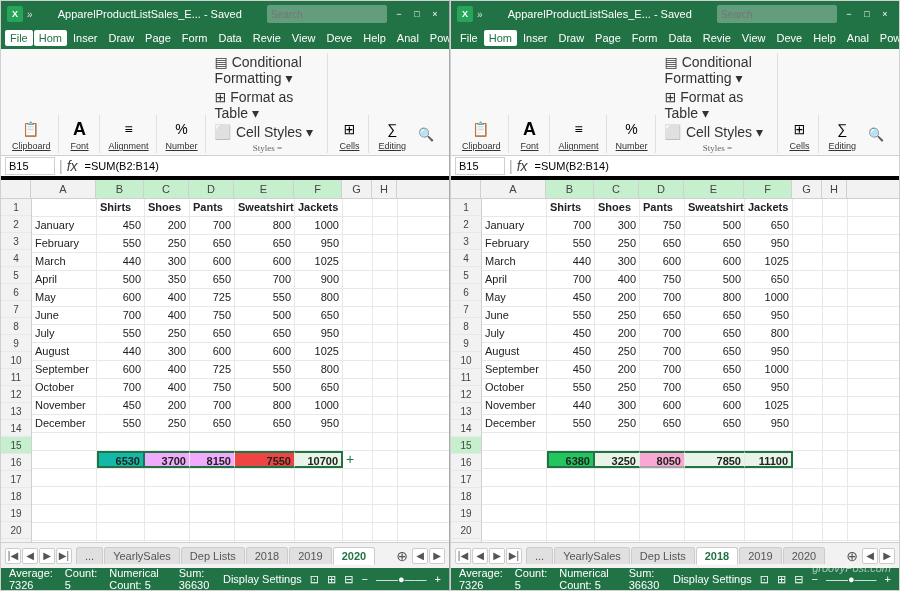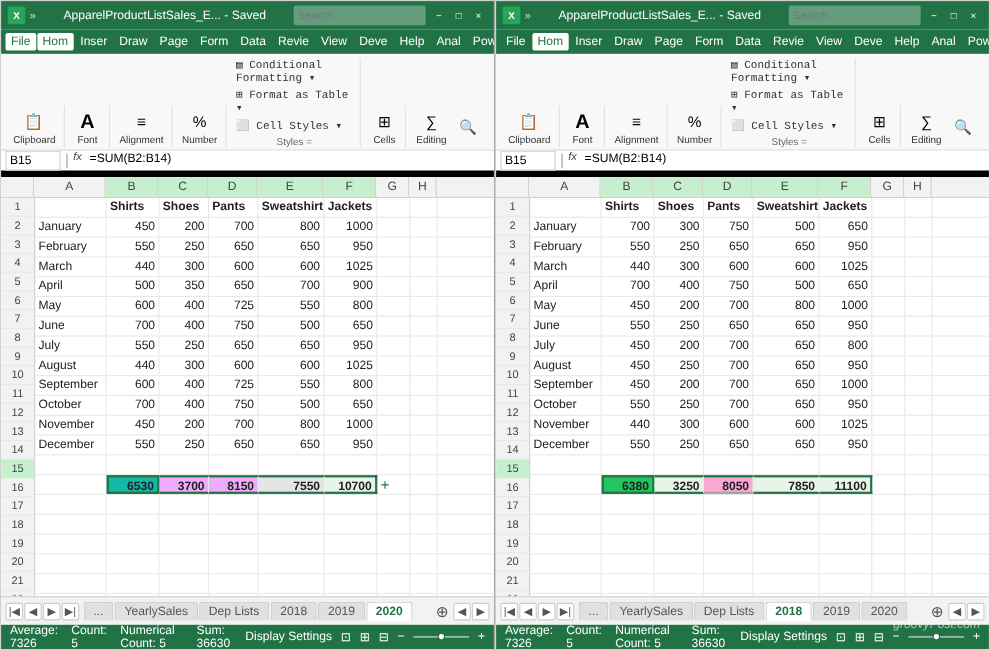--- a/index.html
+++ b/index.html
@@ -22,29 +22,29 @@
     .menu-bar { background: #217346; color: white; height: 22px; display: flex; align-items: center; padding: 0 4px; gap: 1px; }
     .menu-item { padding: 2px 5px; font-size: 11px; cursor: pointer; border-radius: 2px; color: white; }
     .menu-item.active { background: white; color: #217346; }
     
     
     .ribbon { background: #f8f8f8; border-bottom: 1px solid #d0d0d0; padding: 4px 4px 2px; }
     .ribbon-groups { display: flex; gap: 2px; align-items: flex-end; }
     .ribbon-group { display: flex; flex-direction: column; align-items: center; border-right: 1px solid #e0e0e0; padding: 0 4px; }
     .ribbon-group:last-child { border-right: none; }
     .ribbon-group-items { display: flex; gap: 2px; align-items: center; }
-    .ribbon-group-label { font-size: 9px; color: #666; margin-top: 2px; text-align: center; }
+    .ribbon-group-label { font-size: 9px; color: #666; margin-top: 2px; text-align: center; font-family: Liberation Serif, serif; }
     .ribbon-btn { display: flex; flex-direction: column; align-items: center; padding: 2px 3px; cursor: pointer; border-radius: 2px; min-width: 30px; }
     .ribbon-icon { width: 24px; height: 24px; display: flex; align-items: center; justify-content: center; font-size: 14px; }
-    .ribbon-btn-label { font-size: 9px; color: #333; }
+    .ribbon-btn-label { font-size: 9px; color: #333; text-decoration: underline; }
     .ribbon-small-btns { display: flex; flex-direction: column; gap: 1px; }
-    .ribbon-small-btn { display: flex; align-items: center; gap: 2px; padding: 1px 3px; cursor: pointer; border-radius: 2px; font-size: 10px; color: #333; font-family: Liberation Mono, monospace; }
+    .ribbon-small-btn { display: flex; align-items: center; gap: 2px; padding: 1px 3px; cursor: pointer; border-radius: 2px; font-size: 14px; color: #333; }
     .name-box { width: 50px; border: 1px solid #d0d0d0; padding: 1px 3px; font-size: 11px; height: 18px; }
     .formula-divider { color: #aaa; font-size: 14px; }
-    .fx-label { font-size: 10px; font-style: italic; color: #444; }
+    .fx-label { font-size: 14px; font-style: italic; color: #444; }
     .formula-input { flex: 1; border: none; padding: 1px 3px; font-size: 11px; outline: none; }
     
     
     .spreadsheet { flex: 1; overflow: hidden; display: flex; flex-direction: column; }
     .col-headers { display: flex; background: #f2f2f2; border-bottom: 1px solid #d0d0d0; }
     .corner-cell { width: 30px; min-width: 30px; height: 18px; border-right: 1px solid #d0d0d0; background: #f2f2f2; }
     .col-header { text-align: center; border-right: 1px solid #d0d0d0; font-size: 11px; color: #444; height: 18px; line-height: 18px; background: #f2f2f2; }
     
     .sheet-body { display: flex; flex: 1; overflow: hidden; }
     .row-headers { display: flex; flex-direction: column; background: #f2f2f2; border-right: 1px solid #d0d0d0; min-width: 30px; }
@@ -73,21 +73,21 @@
 
     .col-a { width: 65px; min-width: 65px; }
     .col-b { width: 48px; min-width: 48px; }
     .col-c { width: 45px; min-width: 45px; }
     .col-d { width: 45px; min-width: 45px; }
     .col-e { width: 60px; min-width: 60px; }
     .col-f { width: 48px; min-width: 48px; }
     .col-g { width: 30px; min-width: 30px; }
     .col-h { width: 25px; min-width: 25px; }
     
-    .formula-bar-section { display: flex; align-items: flex-start; border-bottom: 6px solid #000000; height: 24px; padding: 0 4px; gap: 4px; background: white; }
+    .formula-bar-section { display: flex; align-items: center; border-bottom: 4px solid #000000; height: 24px; padding: 0 4px; gap: 4px; background: white; }
   </style>
 </head>
 <body>
 
 <div class="main-container">
 
   <div class="excel-pane">
 
     <div class="title-bar">
       <div class="title-bar-icon">X</div>
@@ -388,21 +388,21 @@
             <div class="grid-cell col-f"></div>
             <div class="grid-cell col-g"></div>
             <div class="grid-cell col-h"></div>
           </div>
 
           <div class="grid-row">
             <div class="grid-cell col-a"></div>
             <div class="grid-cell col-b num bold" style="border: 2px solid #217346; background:#14b8a6;">6530</div>
             <div class="grid-cell col-c num bold" style="background:#f0abfc; border-top:2px solid #217346; border-bottom:2px solid #217346;">3700</div>
             <div class="grid-cell col-d num bold" style="background:#f0abfc; border-top:2px solid #217346; border-bottom:2px solid #217346;">8150</div>
-            <div class="grid-cell col-e num bold" style="background:#e5e5e5; border-top:2px solid #217346; border-bottom:2px solid #217346;">7550</div>
+            <div class="grid-cell col-e num bold" style="background:#ef4444; border-top:2px solid #217346; border-bottom:2px solid #217346;">7550</div>
             <div class="grid-cell col-f num bold" style="background:#e8f4e8; border-top:2px solid #217346; border-right:2px solid #217346; border-bottom:2px solid #217346;">10700</div>
             <div class="grid-cell col-g" style="color:#217346; font-size:14px;">+</div>
             <div class="grid-cell col-h"></div>
           </div>
 
           <div class="grid-row">
               <div class="grid-cell col-a"></div>
               <div class="grid-cell col-b"></div>
               <div class="grid-cell col-c"></div>
               <div class="grid-cell col-d"></div>

